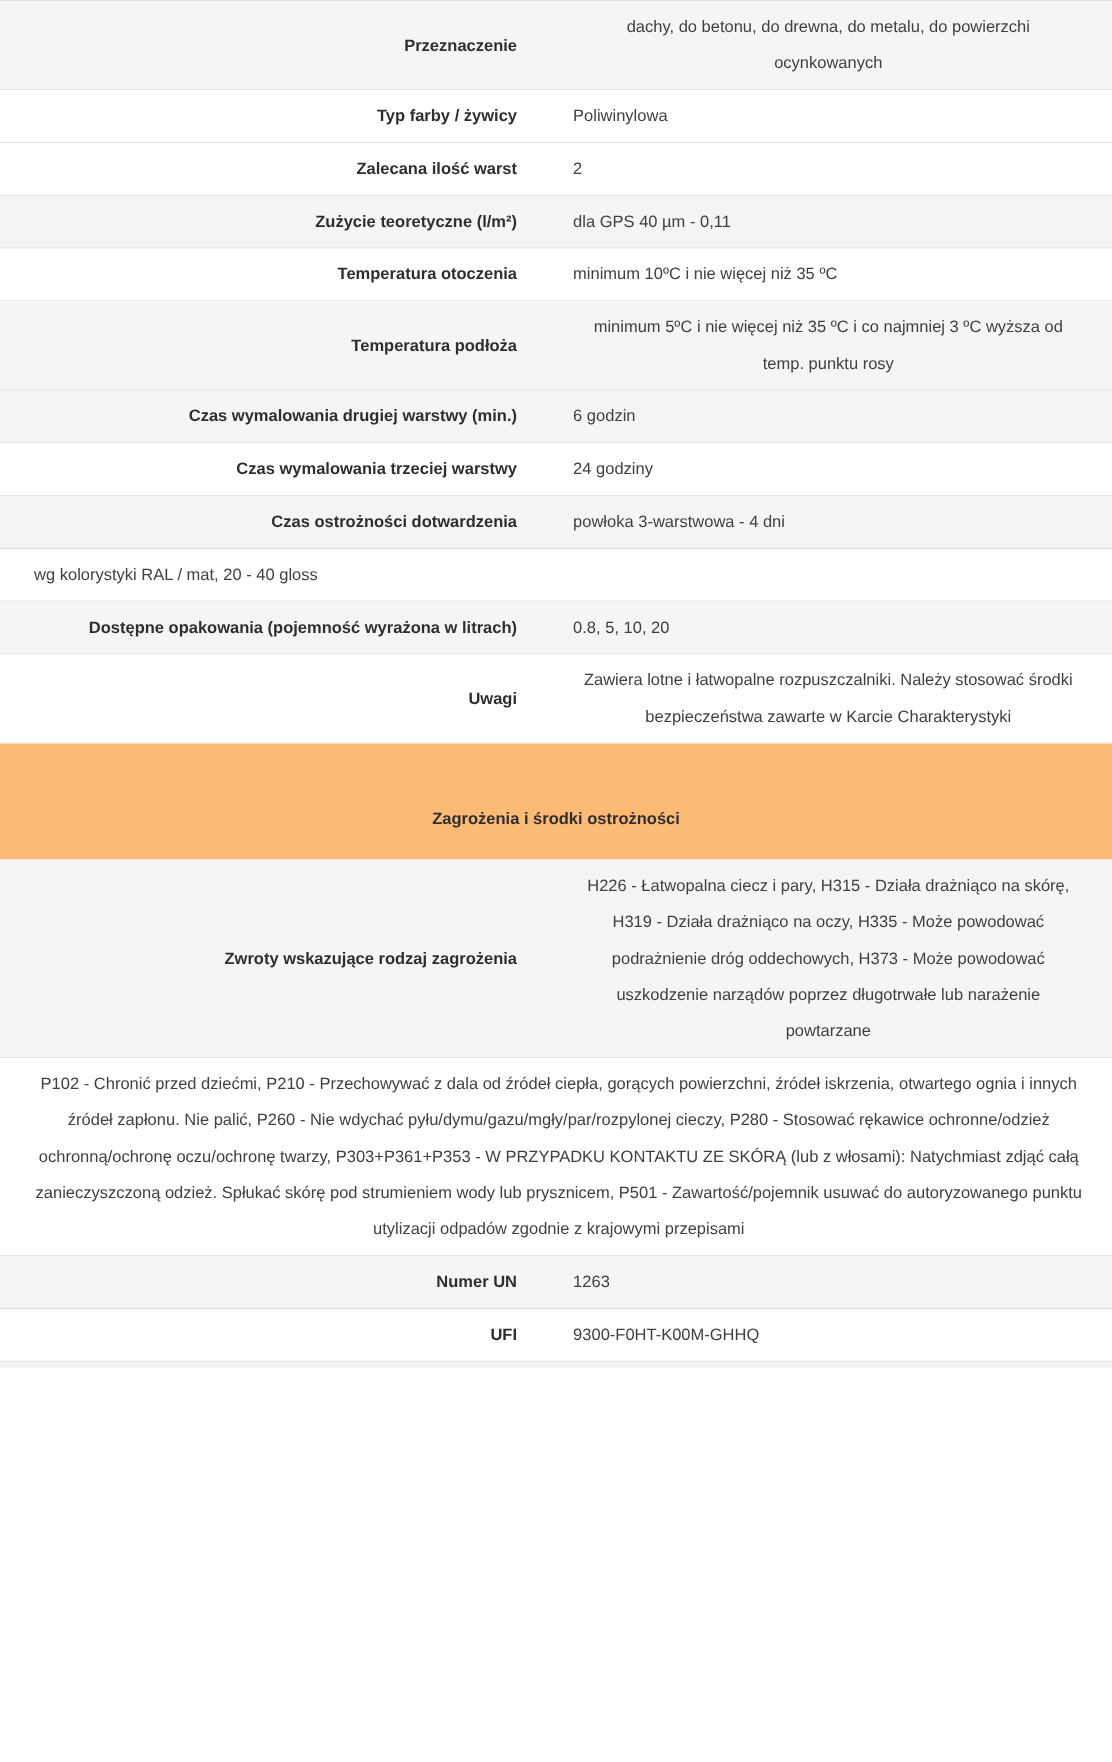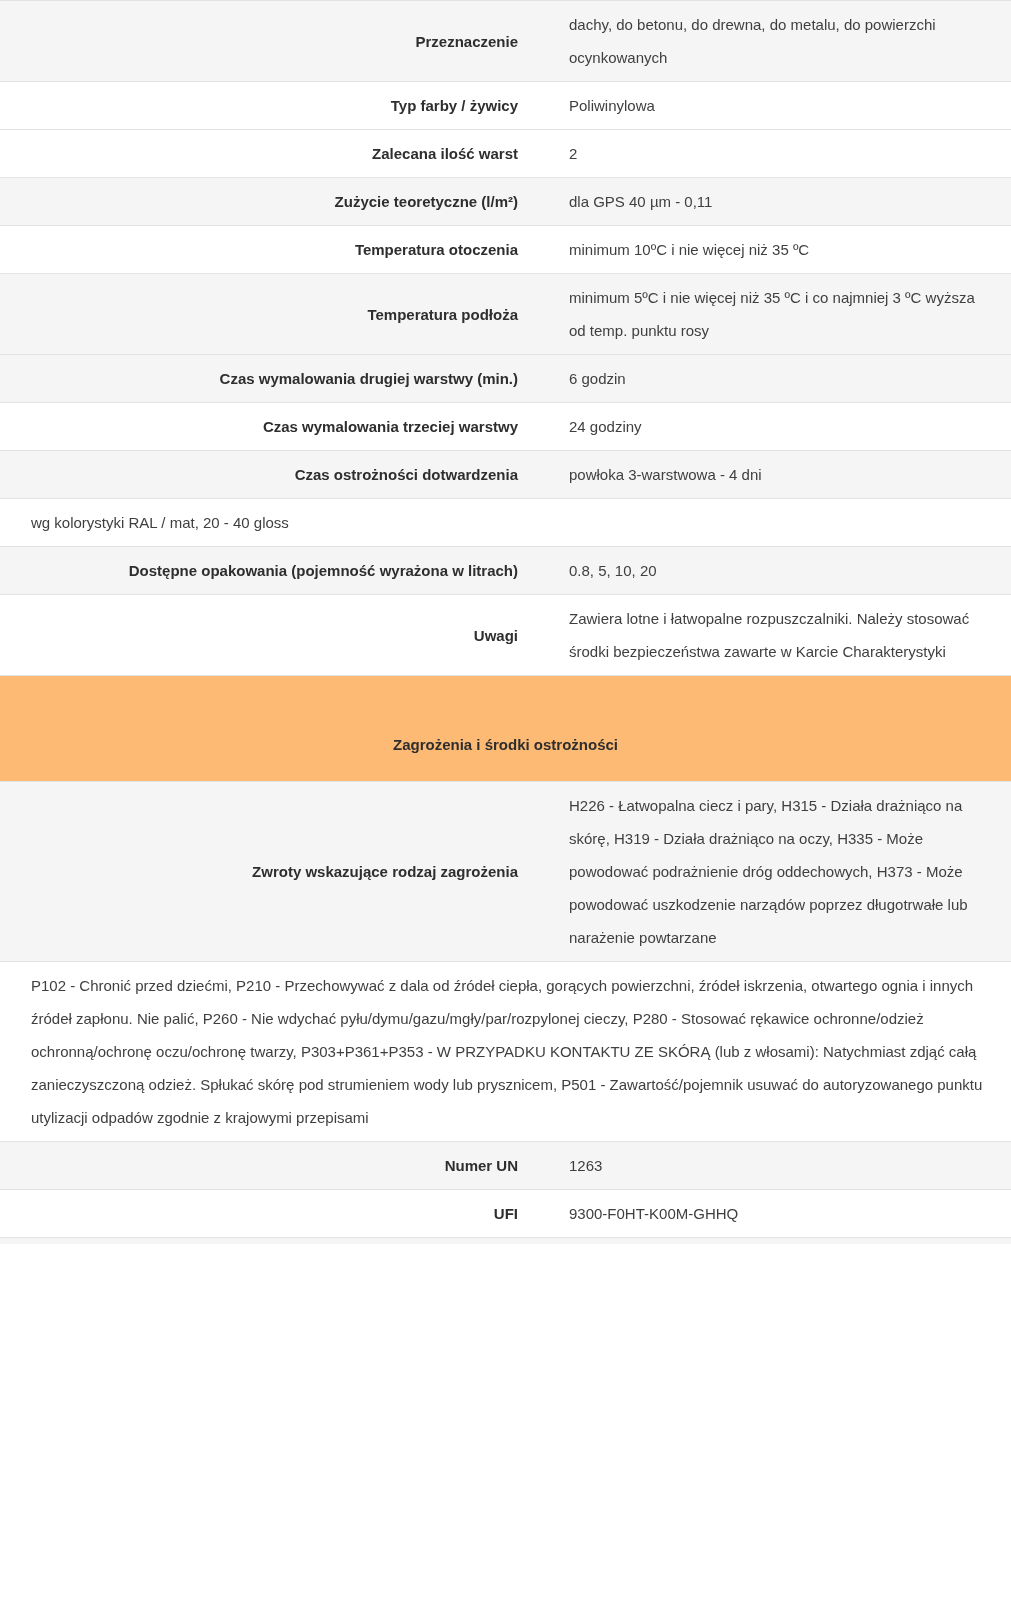--- a/index.html
+++ b/index.html
@@ -34,27 +34,26 @@
   }
   .label {
     width: 490px;
     flex: 0 0 490px;
     justify-content: flex-end;
     text-align: right;
     padding-left: 14px;
     padding-right: 20px;
     font-weight: 700;
     color: #2e2e2e;
-    margin-left: 48px;
   }
   .value {
     flex: 1 1 auto;
     padding-left: 31px;
     padding-right: 26px;
-    text-align: left;
+    text-align: center;
     color: #3f3f3f;
   }
   .section-header {
     display: block;
     text-align: center;
     padding: 52px 0 20px 0;
     font-size: 15px;
     font-weight: 700;
     line-height: 33px;
     color: #2e2e2e;

